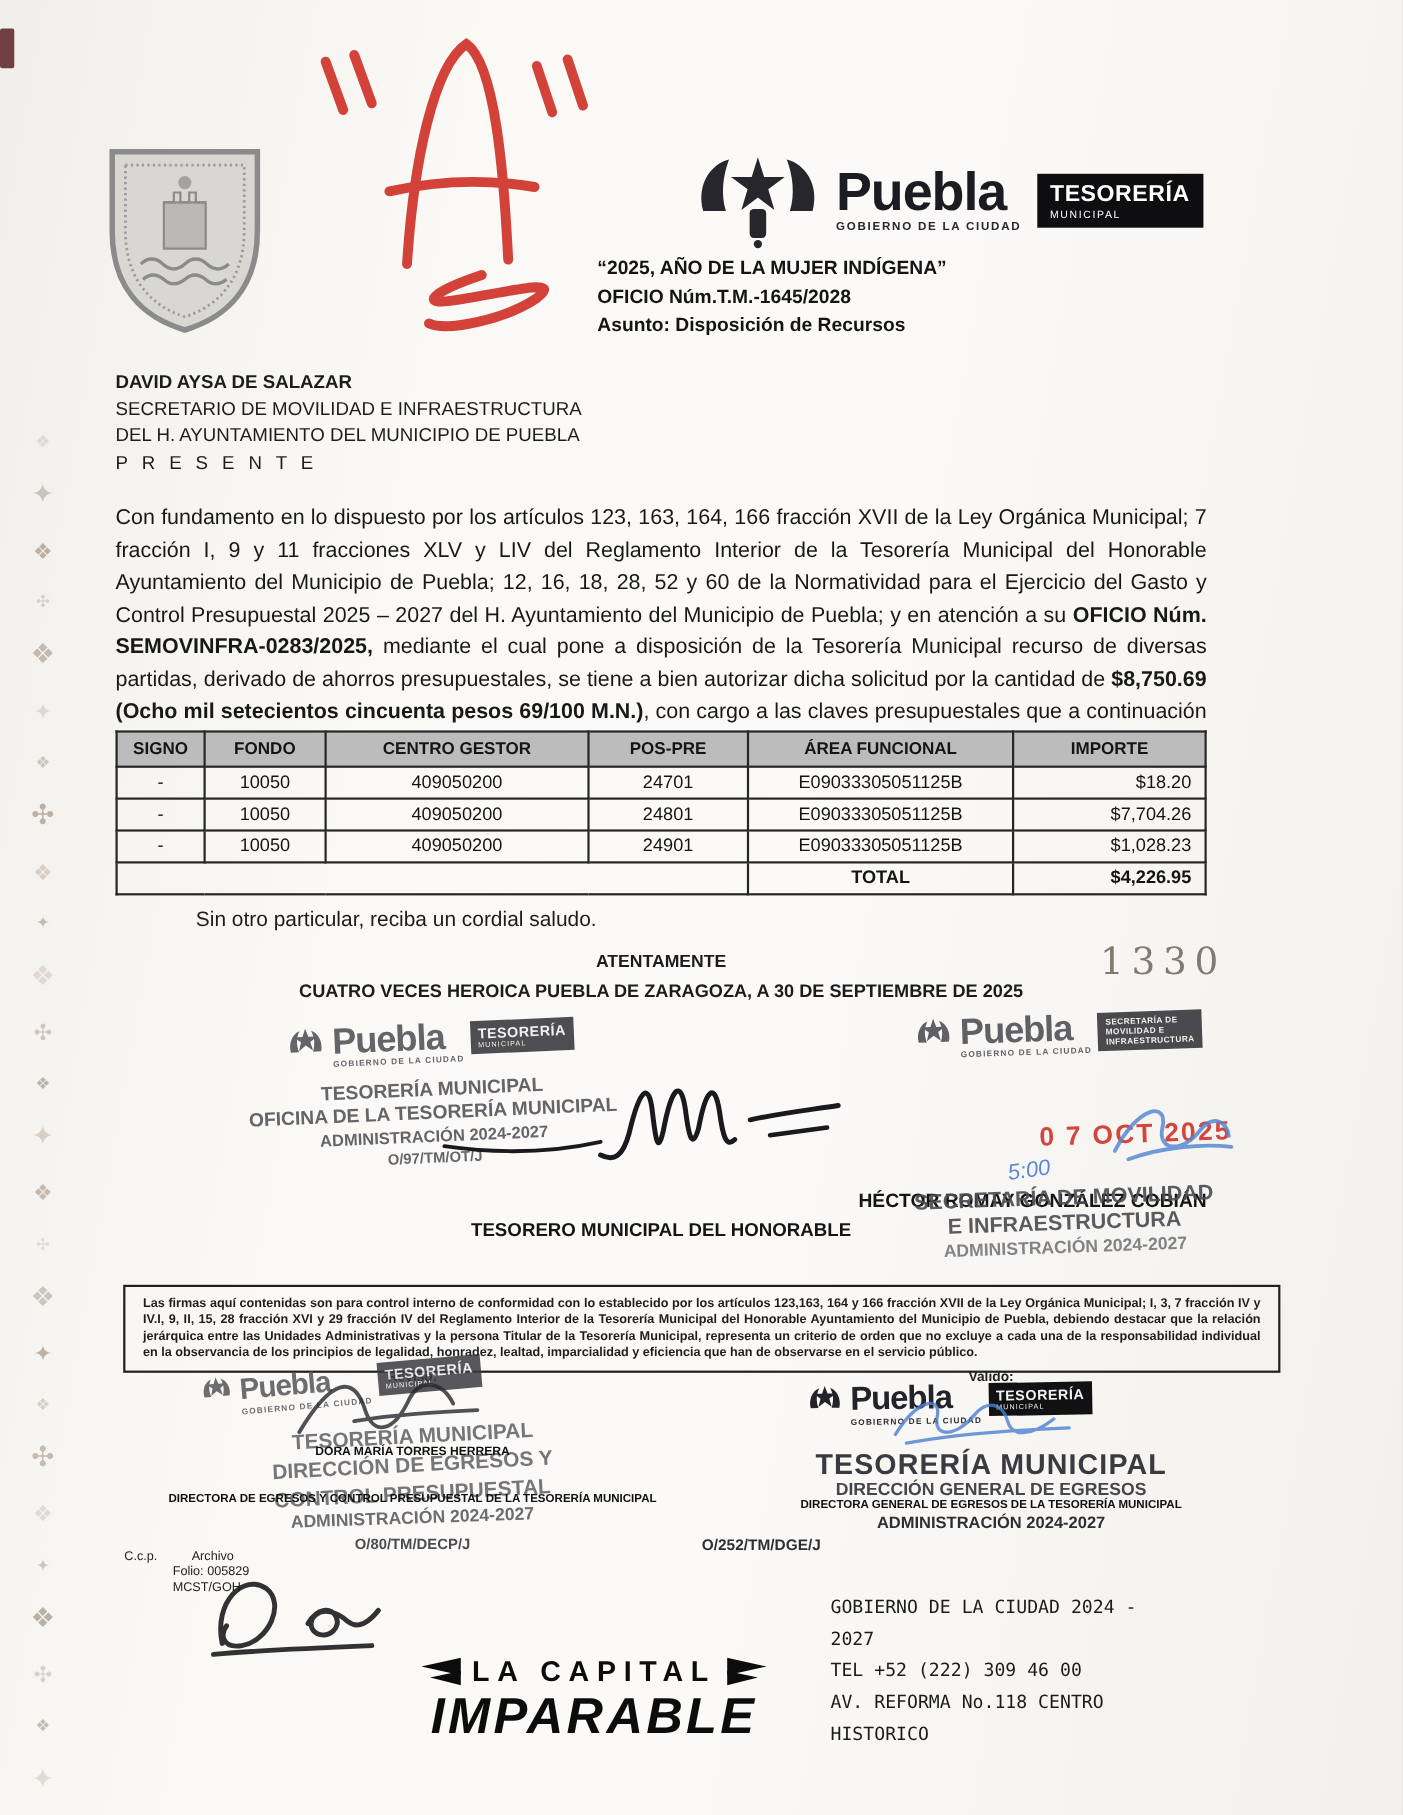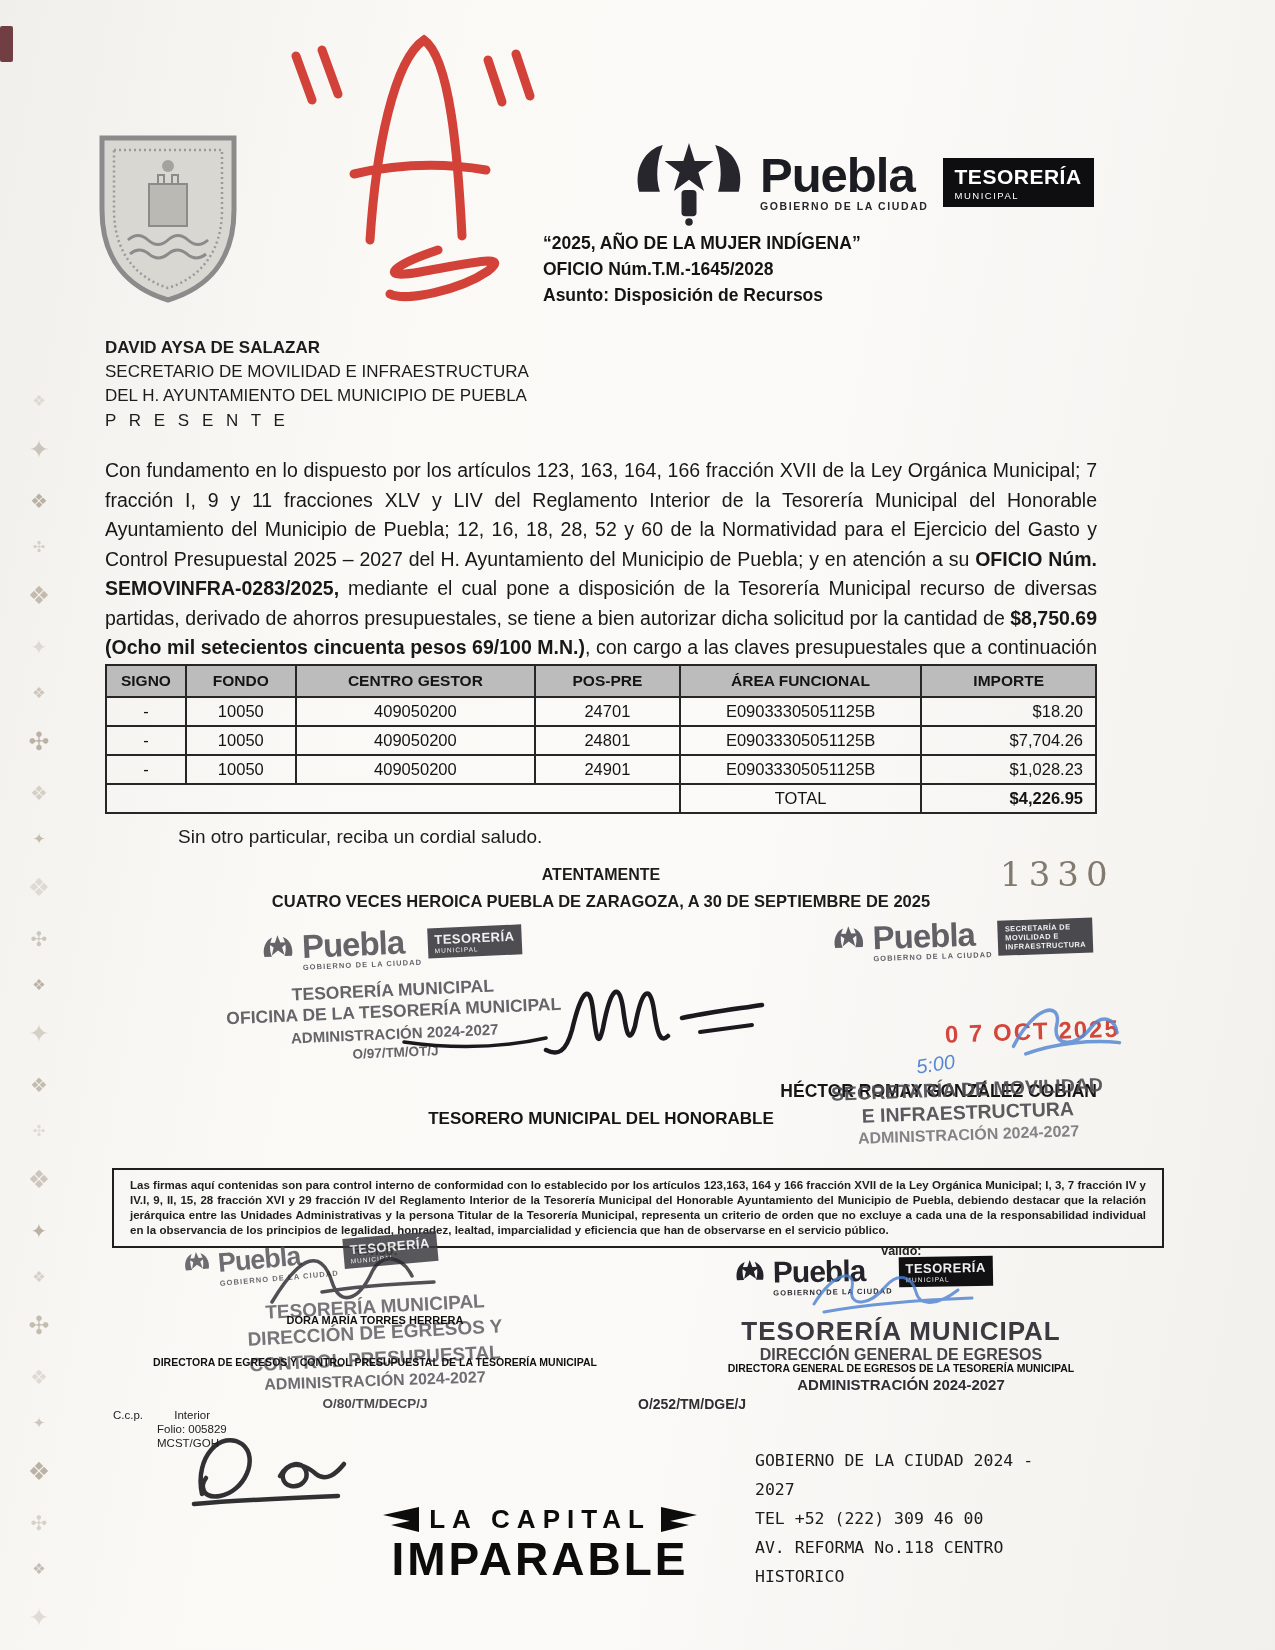--- a/index.html
+++ b/index.html
@@ -40,21 +40,21 @@
 
   .body-par { position:absolute; left:105px; top:456px; width:992px; font-size:19.5px;
     line-height:29.5px; text-align:justify; color:#181818; }
   .body-par b { font-weight:bold; }
 
   table.main-table { position:absolute; left:105px; top:664px; width:992px; border-collapse:collapse;
     font-size:16.5px; color:#141414; }
   .main-table th { background:#bcbcbc; border:2px solid #262626; font-size:15.5px; padding:6px 4px; }
   .main-table td { border:2px solid #262626; padding:4px 8px; text-align:center; }
   .main-table td.c5 { text-align:right; padding-right:12px; }
-  .main-table td.total-label { font-weight:normal;margin-top:29px; }
+  .main-table td.total-label { font-weight:bold;margin-top:29px; }
   .main-table td.total-value { font-weight:bold; text-align:right; padding-right:12px; }
 
   .closing { position:absolute; left:178px; top:826px; font-size:19px; }
 
   .atento { position:absolute; left:105px; top:866px; width:992px; text-align:center; }
   .atento .a1 { font-weight:bold; font-size:16px; }
   .atento .a2 { font-weight:bold; font-size:16.5px; margin-top:8px; }
 
   .folio-number { position:absolute; left:1000px; top:854px; font-family:"DejaVu Serif", serif;
     font-size:34px; letter-spacing:7px; color:#6e6557; opacity:.85; }
@@ -122,21 +122,21 @@
   .val-scribble { position:absolute; left:170px; top:8px; }
 
   .ccp { position:absolute; left:113px; top:1408px; font-size:11.5px; line-height:14px; color:#222; }
   .ccp .row1 span+span { margin-left:28px; }
   .ccp .ind { margin-left:44px; }
   .ccp-scrawl { position:absolute; left:75px; top:8px; }
 
   .capital { position:absolute; left:375px; top:1476px; width:330px; text-align:center; color:#0c0c0c;margin-top:28px; }
   .capital .cap-row { display:flex; align-items:center; justify-content:center; gap:10px; }
   .capital .cap1 { font-weight:bold; font-size:26px; letter-spacing:7px; }
-  .capital .cap2 { font-weight:bold; font-size:46px; letter-spacing:3px; line-height:48px; }
+  .capital .cap2 { font-weight:bold; font-size:46px; letter-spacing:3px; line-height:48px;font-style:italic; }
 
   .contact { position:absolute; left:755px; top:1446px; font-family:"DejaVu Sans Mono", monospace;
     font-size:16.5px; line-height:29px; color:#1b1b1b; }
 </style>
 </head>
 <body>
 
 <div class="page">
 
   <div class="corner-mark"></div>
@@ -408,21 +408,21 @@
       <div class="val-l2">DIRECCIÓN GENERAL DE EGRESOS</div>
       <div class="val-title">DIRECTORA GENERAL DE EGRESOS DE LA TESORERÍA MUNICIPAL</div>
       <div class="val-admin">ADMINISTRACIÓN 2024-2027</div>
       <div class="val-code">O/252/TM/DGE/J</div>
     </div>
   </div>
 
   <div class="ccp">
     <div class="row1">
       <span>C.c.p.</span>
-      <span>Interior</span>
+      <span>Archivo</span>
     </div>
     <div class="ind">Folio: 005829</div>
     <div class="ind">MCST/GOH</div>
     <svg class="ccp-scrawl" width="190" height="95" viewBox="0 0 190 95">
       <g stroke="#1c1c20" stroke-width="4.5" fill="none" stroke-linecap="round" opacity=".9">
         <path d="M14 78 C 6 40 34 14 54 28 C 72 42 56 76 32 80 C 14 83 12 70 18 62"></path>
         <path d="M92 60 C 100 46 114 44 118 55 C 121 64 112 72 103 70 C 94 68 92 58 99 52 C 106 46 118 49 128 58 C 138 66 148 58 156 48"></path>
         <path d="M6 88 C 50 84 100 82 150 80"></path>
       </g>
     </svg>

